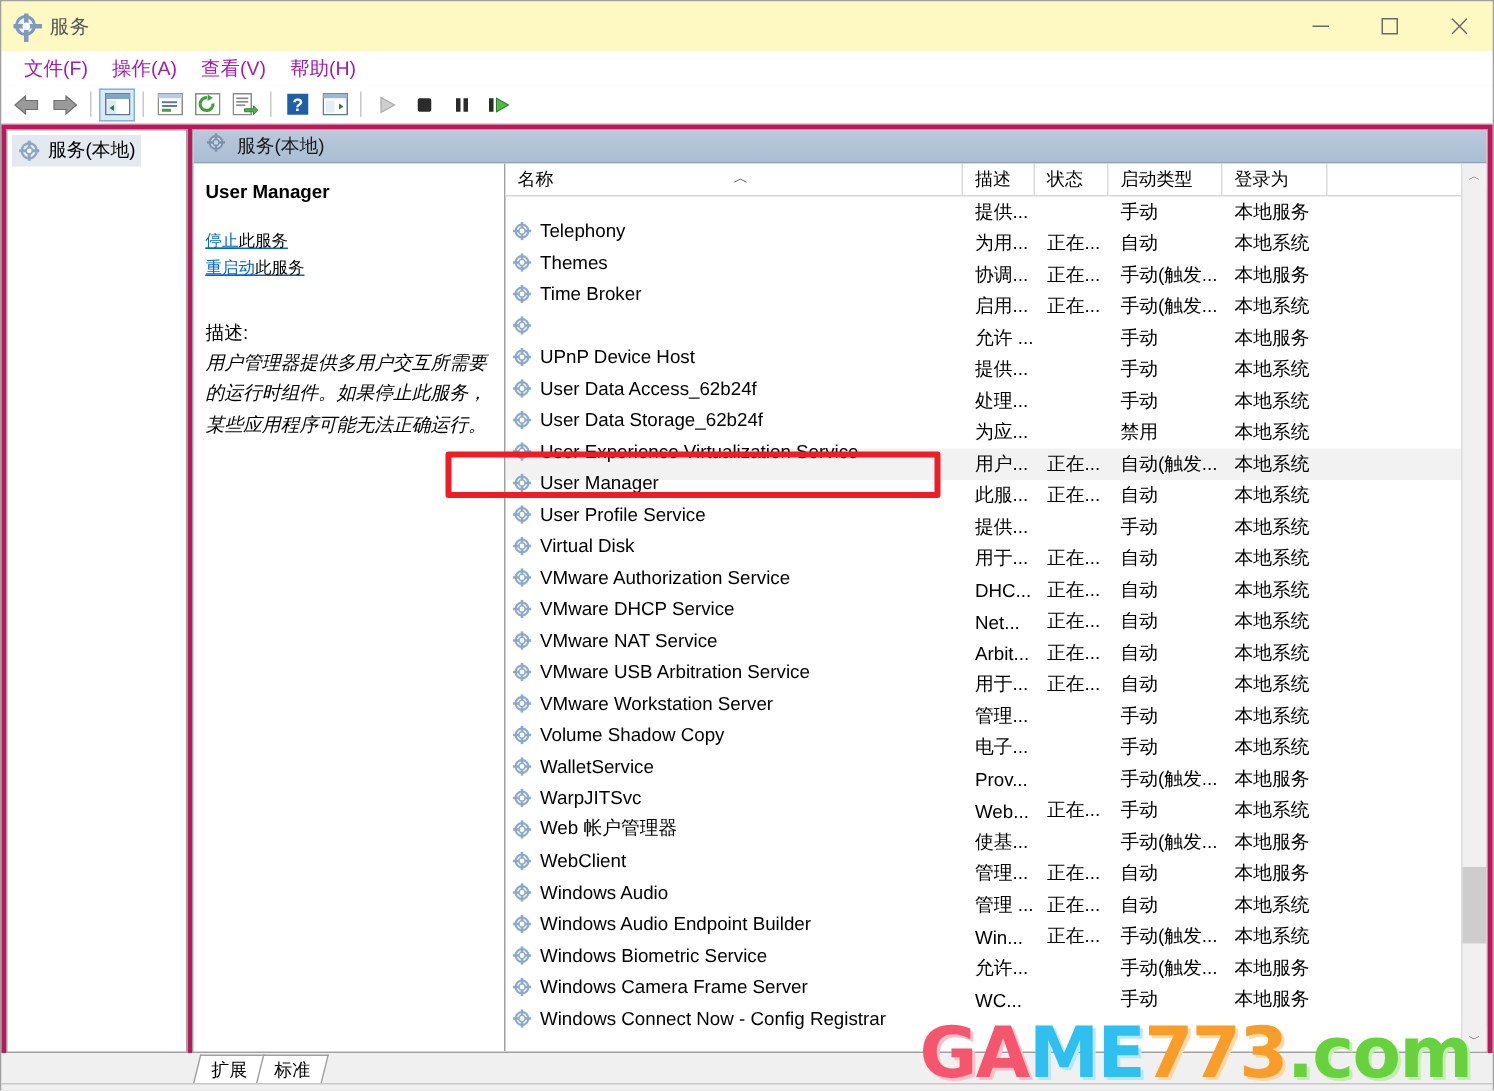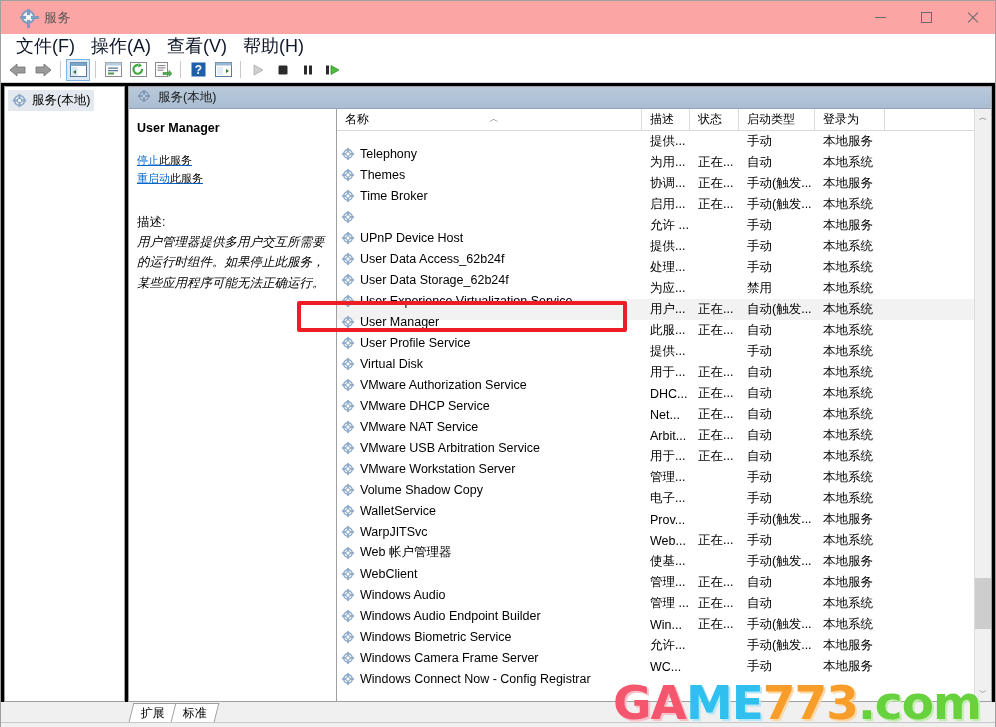--- a/index.html
+++ b/index.html
@@ -12,24 +12,23 @@
   .window {
     position: relative;
     width: 996px; height: 727px;
     background: #f0f0f0;
     border: 1px solid #a0a0a0;
   }
 
   
   .titlebar {
     height: 33px;
-    background: #fca5a5;
+    background: #fef9c3;
     display: flex; align-items: center;
     position: relative;
-    padding-left: 11px;
   }
   .titlebar .app-icon {
     margin-left: 9px; margin-right: 7px;
     width: 16px; height: 16px;
     position: relative;
   }
   .gear {
     width: 14px; height: 14px;
     border-radius: 50%;
     border: 2px solid #7e9bbd;
@@ -67,21 +66,21 @@
   .glyph-close::before { transform: rotate(45deg); }
   .glyph-close::after  { transform: rotate(-45deg); }
 
   
   .menubar {
     height: 23px; background: #ffffff;
     display: flex; align-items: center;
     padding-left: 7px;
   }
   .menu-item {
-    font-size: 18px; color: #0f172a;
+    font-size: 13px; color: #a21caf;
     padding: 2px 8px; cursor: default;
     white-space: nowrap;
   }
 
   
   .toolbar {
     height: 26px;
     background: #ffffff;
     border-bottom: 1px solid #d4d4d4;
     display: flex; align-items: center;
@@ -98,21 +97,21 @@
     margin: 0 4px;
   }
   .tb.active { background: #dceaf7; border: 1px solid #7eb4e2; }
 
   
   .body {
     display: flex;
     height: 619px;
     padding: 3px 3px 0 3px;
     gap: 3px;
-    background: #000000;
+    background: #be185d;
   }
   .tree-pane {
     width: 121px;
     background: #ffffff;
     border: 1px solid #a0a0a0;
     padding: 3px;
   }
   .tree-node {
     display: flex; align-items: center; gap: 5px;
     background: #e4e9ef;

